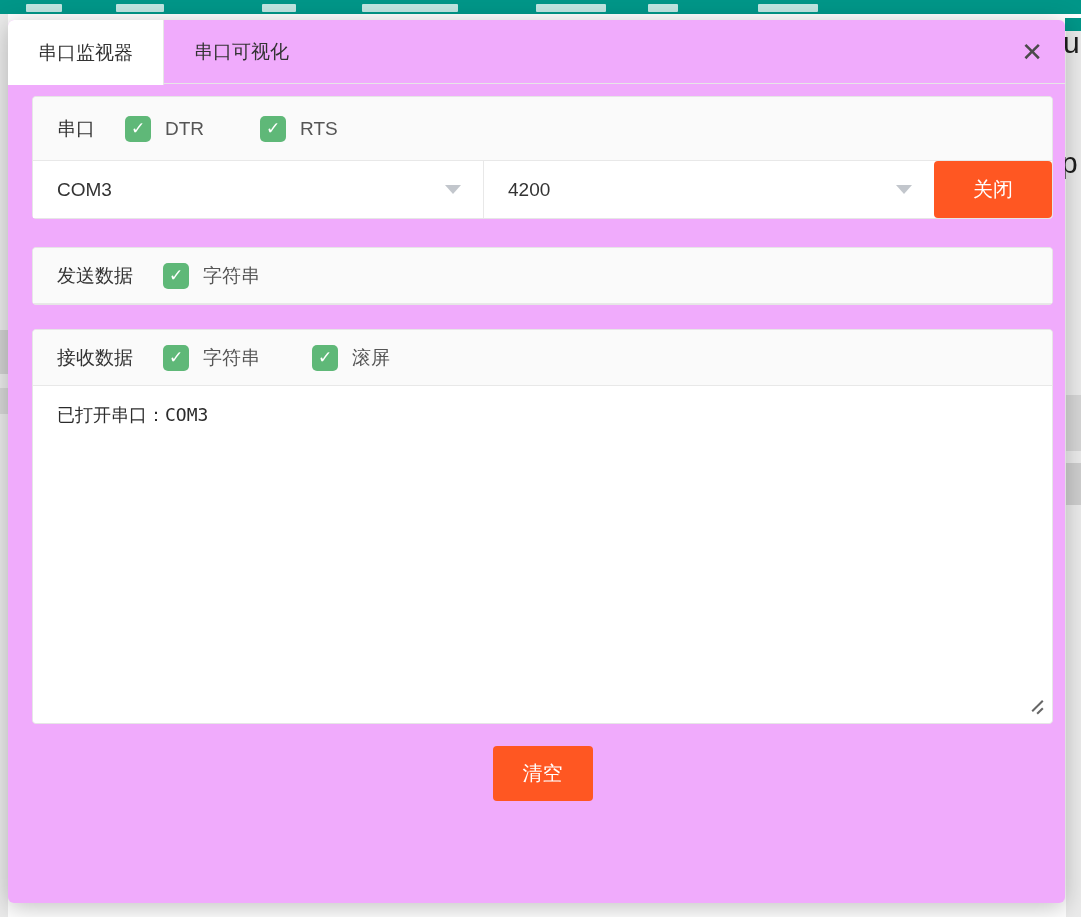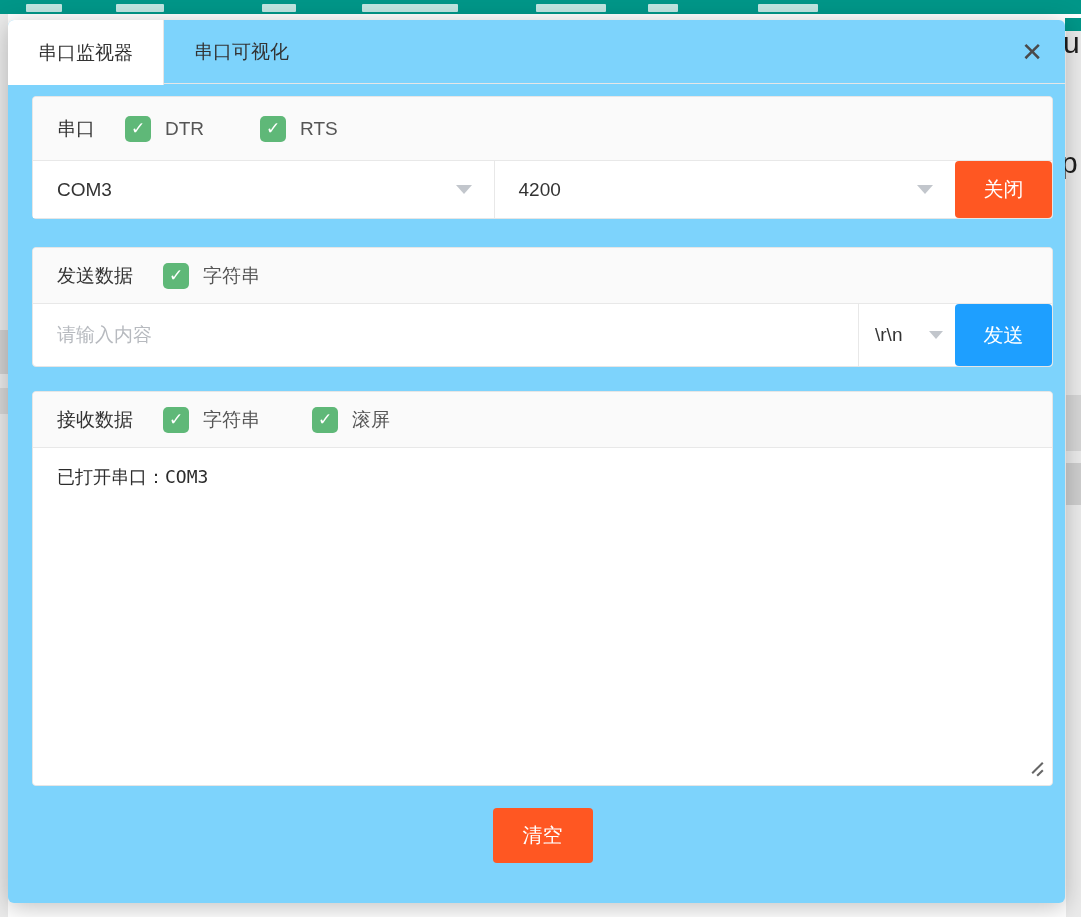--- a/index.html
+++ b/index.html
@@ -32,21 +32,21 @@
   .edge-seg { position: absolute; left: 0; right: 0; }
   .bg-letter {
     position: absolute; color: #1f1f1f; font-size: 30px; z-index: 0;
   }
   .bg-letter.u { left: 1063px; top: 26px; }
   .bg-letter.p { left: 1061px; top: 146px; }
 
   
   .modal {
     position: absolute; left: 8px; top: 20px; width: 1057px; height: 883px;
-    background: #7dd3fc; border-radius: 6px;
+    background: #f0abfc; border-radius: 6px;
     box-shadow: 0 4px 24px rgba(0,0,0,0.25);
     z-index: 2; overflow: hidden;
   }
   .tabbar {
     position: relative; height: 64px; border-bottom: 1px solid #e6e6e6;
     display: flex; align-items: stretch;
   }
   .tab {
     min-width: 147px; padding: 0 30px;
     display: flex; align-items: center; justify-content: center;
@@ -95,21 +95,21 @@
   .select-cell.bordered-l { border-left: 1px solid #e8e8e8; }
   .caret {
     width: 0; height: 0; margin-left: 12px;
     border-left: 8px solid transparent; border-right: 8px solid transparent;
     border-top: 9px solid #c2c6cc;
   }
   .lineend-cell { width: 97px; padding: 0 12px 0 16px; }
   .lineend-cell .caret { margin-left: 6px; border-left-width: 7px; border-right-width: 7px; border-top-width: 8px; }
 
   .row-btn {
-    width: 97px; border: none; color: #fff; font-size: 20px; cursor: pointer;
+    width: 118px; border: none; color: #fff; font-size: 20px; cursor: pointer;
     border-radius: 4px; font-family: inherit; flex: 0 0 auto;
   }
   .btn-orange { background: #FF5722; }
   .btn-blue { background: #1E9FFF; }
 
   .text-input {
     flex: 1 1 0; border: none; outline: none; padding: 0 24px;
     font-size: 19px; color: #333; font-family: inherit; background: transparent;
   }
   .text-input::placeholder { color: #b7babf; opacity: 1; }
@@ -217,28 +217,20 @@
       <div class="card">
         <div class="card-header h2">
           <span class="section-title">发送数据</span>
           <span class="cb-group">
             <span class="checkbox">
                 <span>✓</span>
               </span>
             <span class="cb-label">字符串</span>
           </span>
         </div>
-        <div class="card-row row-2">
-          <input class="text-input" type="text" placeholder="请输入内容" style="">
-          <div class="select-cell lineend-cell bordered-l">
-            <span class="sel-value">\r\n</span>
-            <span class="caret"></span>
-          </div>
-          <button class="row-btn btn-blue">发送</button>
-        </div>
       </div>
 
       <div class="gap-24"></div>
 
       <div class="card">
         <div class="card-header h2">
           <span class="section-title">接收数据</span>
           <span class="cb-group">
             <span class="checkbox">
                 <span>✓</span>

